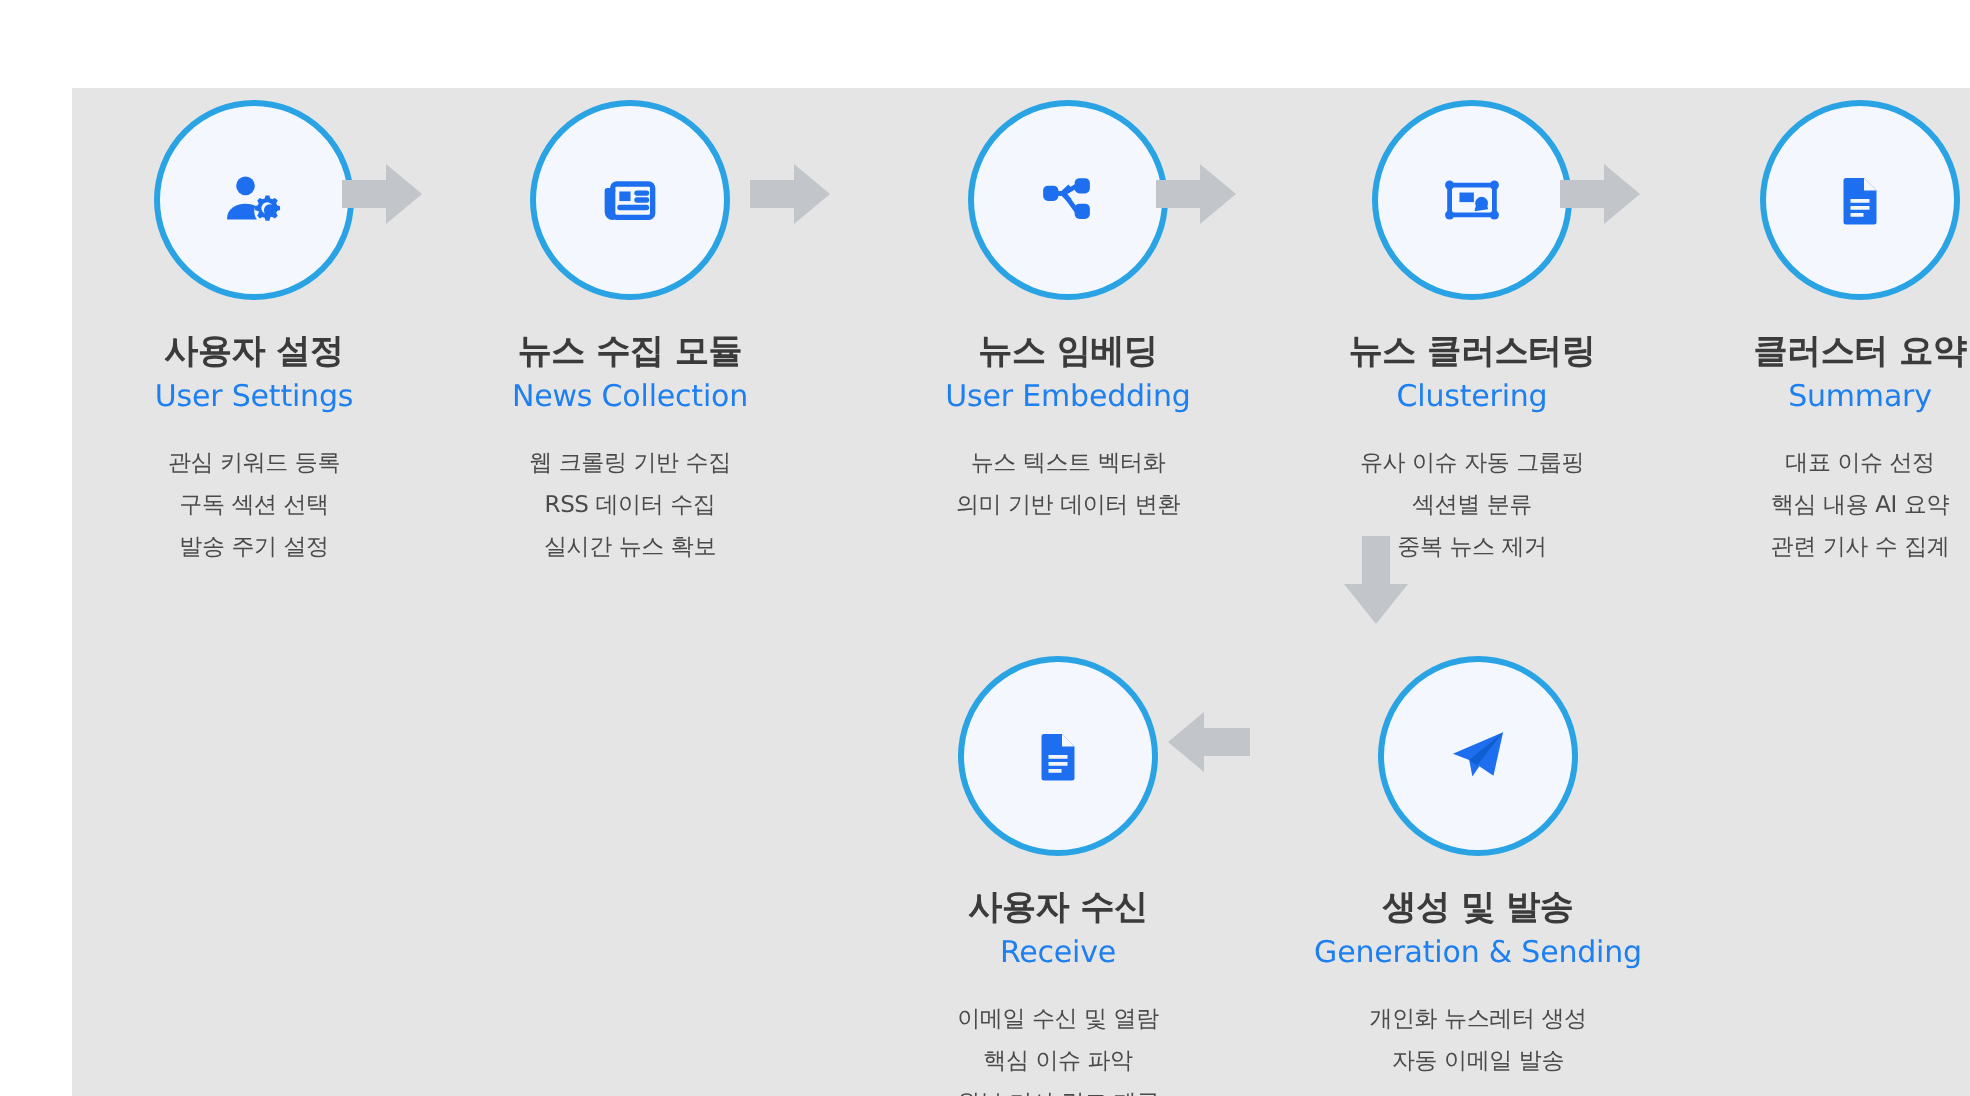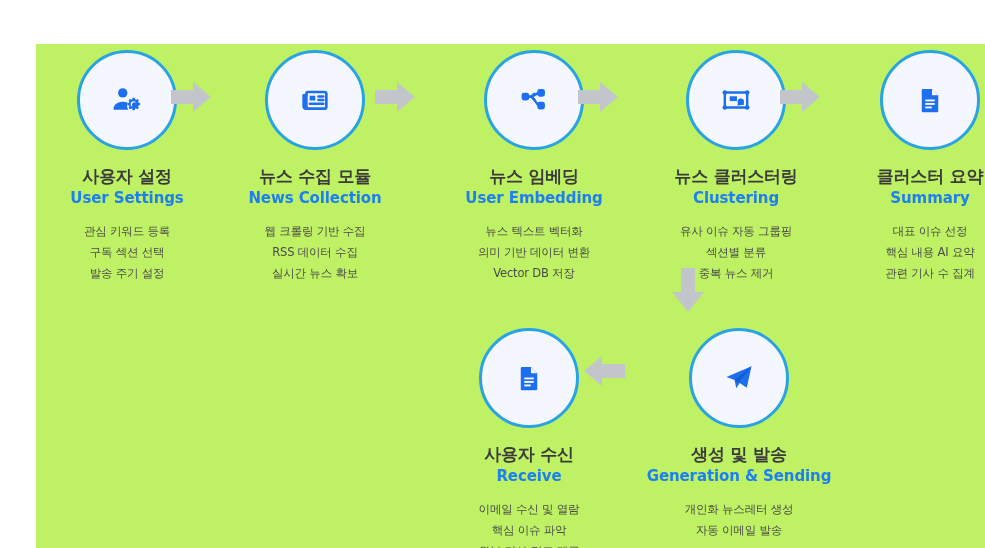--- a/index.html
+++ b/index.html
@@ -21,21 +21,21 @@
     background: #ffffff;
   }
 
   
   #panel {
     position: absolute;
     left: 36px;
     top: 44px;
     width: 949px;
     height: 504px;
-    background: #bef264;
+    background: #e5e5e5;
   }
 
   .node {
     position: absolute;
     width: 210px;
     text-align: center;
   }
 
   .circle-wrap {
     position: relative;
@@ -65,21 +65,21 @@
     font-size: 17px;
     font-weight: 700;
     color: #3b3b3b;
     letter-spacing: -0.2px;
     line-height: 1.1;
   }
 
   .label-en {
     margin-top: 3px;
     font-size: 15px;
-    font-weight: 700;
+    font-weight: 400;
     color: #1d7ff0;
     letter-spacing: -0.1px;
     line-height: 1.2;
   }
 
   .bullets {
     margin-top: 14px;
     font-size: 11.5px;
     color: #4a4a4a;
     line-height: 1.85;
@@ -171,21 +171,20 @@
               <path d="M7.2 9.3h3.1l5.3-3M10.3 9.3l5.3 7.2"></path>
             </svg>
           </span>
         </div>
       </div>
       <div class="label-ko">뉴스 임베딩</div>
       <div class="label-en">User Embedding</div>
       <div class="bullets">
         <div>뉴스 텍스트 벡터화</div>
         <div>의미 기반 데이터 변환</div>
-        <div>Vector DB 저장</div>
       </div>
     </div>
 
     <div class="node" id="node-cluster">
       <div class="circle-wrap">
         <div class="circle">
           <span>
             <svg width="32" height="32" viewBox="0 0 24 24" fill="none" stroke="#1d6ff0" stroke-width="1.8">
               <rect x="3.6" y="6.4" width="16.8" height="11.2" rx="0.8"></rect>
               <rect x="7.3" y="9.2" width="5.4" height="3.6" fill="#1d6ff0" stroke="none"></rect>

